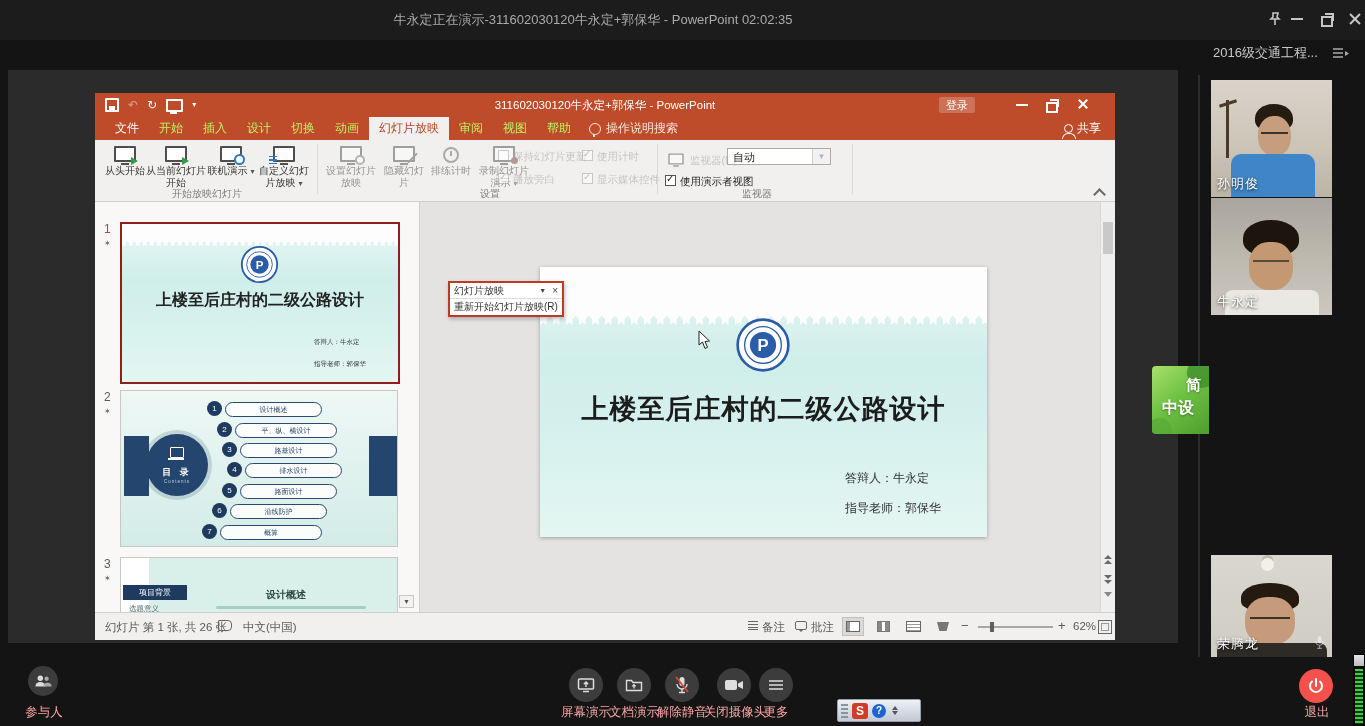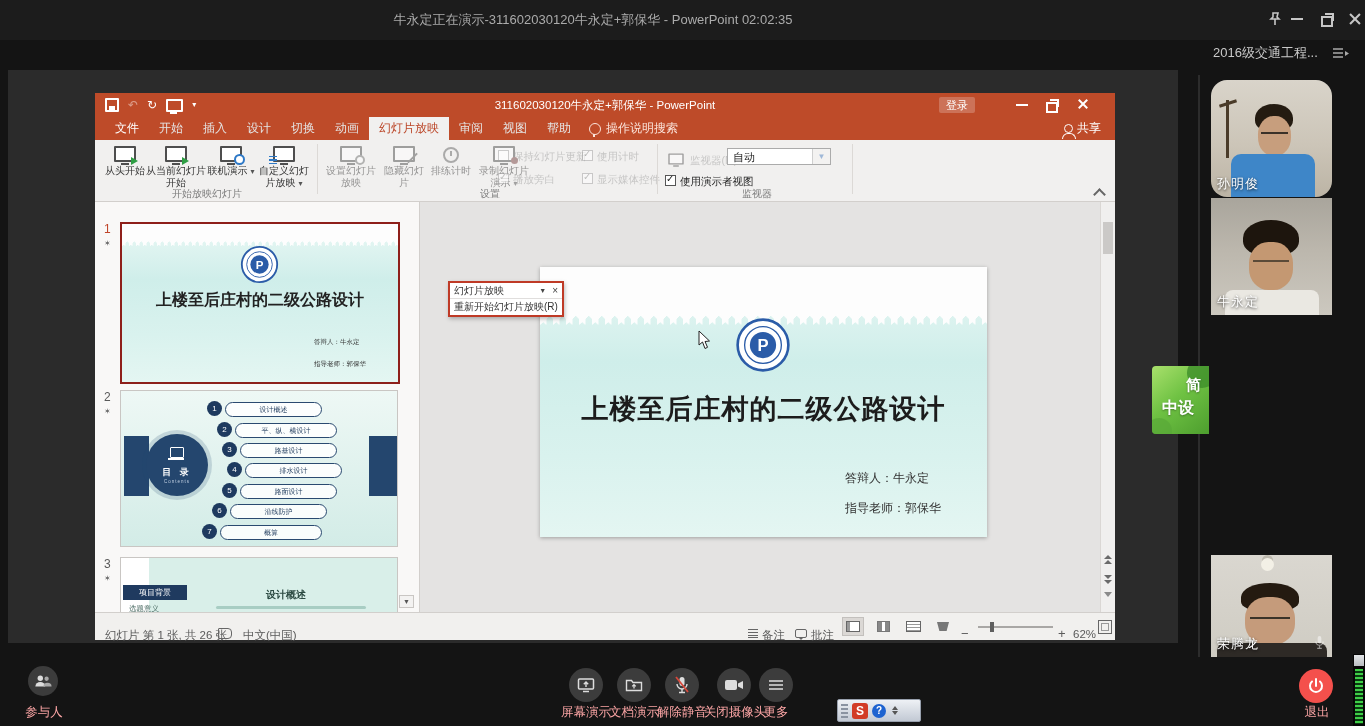--- a/index.html
+++ b/index.html
@@ -27,21 +27,21 @@
   .qg{font-size:12px;line-height:1;}
   .monw{width:13px;height:9px;border:2px solid #fff;border-radius:1px;position:relative;}
   .monw::after{content:"";position:absolute;left:2px;bottom:-4px;width:7px;height:2px;background:#fff;}
   .chip{height:16px;line-height:16px;padding:0 7px;background:rgba(255,255,255,.22);color:#fff;font-size:11px;border-radius:2px;}
   .pw{color:#fff;}
   .pw .r1{border-color:#fff;} .pw .r2{border-color:#fff;}
   .pw .bar{background:#fff;}
   .pw.close::before,.pw.close::after{background:#fff;width:12px;top:7px;}
   
   #ppt-tabs{left:0;top:24px;width:1020px;height:23px;background:#be4b29;display:flex;align-items:stretch;padding-left:10px;box-sizing:border-box;}
-  .tab{color:#e5e5e5;font-size:12px;line-height:23px;padding:0 10px;white-space:nowrap;}
+  .tab{color:#bef264;font-size:12px;line-height:23px;padding:0 10px;white-space:nowrap;}
   .tab.file{color:#fff;}
   .tab.active{background:#f1f0ef;color:#bb4527;}
   .tellme{display:flex;align-items:center;gap:5px;color:#fbe3da;font-size:12px;padding:0 8px;}
   .bulb{width:10px;height:10px;border:1.5px solid #fbe3da;border-radius:50%;position:relative;}
   .bulb::after{content:"";position:absolute;left:3px;bottom:-3px;width:2px;height:3px;background:#fbe3da;}
   .sharebtn{margin-left:auto;display:flex;align-items:center;gap:4px;color:#fff;font-size:12px;padding:0 14px;}
   .person{width:7px;height:7px;border:1.5px solid #fff;border-radius:50%;position:relative;}
   .person::after{content:"";position:absolute;left:-3px;top:8px;width:12px;height:5px;border:1.5px solid #fff;border-bottom:none;border-radius:6px 6px 0 0;}
   
   #ribbon{left:0;top:47px;width:1020px;height:62px;background:#f1f0ef;border-bottom:1px solid #d2cfcc;box-sizing:border-box;}
@@ -113,42 +113,42 @@
   .dbl i{display:block;width:0;height:0;margin:1px auto;border-left:4px solid transparent;border-right:4px solid transparent;}
   .dbl.up i{border-bottom:4px solid #6a6a6a;} .dbl.dn i{border-top:4px solid #6a6a6a;}
   
   #wm{left:1057px;top:273px;width:57px;height:68px;background:linear-gradient(140deg,#a9e06c 0%,#6fc243 45%,#4d9e2e 100%);z-index:40;border-radius:4px 0 0 4px;overflow:hidden;color:#fff;font-weight:bold;}
   #wm::before{content:"";position:absolute;right:-8px;top:-8px;width:30px;height:30px;background:#3f8f2b;border-radius:50% 0 50% 50%;transform:rotate(20deg);opacity:.8;}
   #wm::after{content:"";position:absolute;left:-6px;bottom:-10px;width:26px;height:26px;background:#58a838;border-radius:50% 50% 0 50%;opacity:.7;}
   #wm .w1{position:absolute;right:8px;top:10px;font-size:15px;text-shadow:0 1px 2px rgba(0,0,0,.35);z-index:2;}
   #wm .w2{position:absolute;left:10px;top:32px;font-size:16px;text-shadow:0 1px 2px rgba(0,0,0,.35);z-index:2;}
   
   #sbar{left:0;top:519px;width:1020px;height:28px;background:#f1f0ee;border-top:1px solid #d2cfcc;box-sizing:border-box;font-size:11.5px;color:#5a5a5a;}
-  .sbi{position:absolute;top:7px;white-space:nowrap;margin-top:8px;}
+  .sbi{position:absolute;top:7px;white-space:nowrap;}
   .vbtn{position:absolute;top:4px;width:22px;height:19px;display:flex;align-items:center;justify-content:center;}
   .vbtn.sel{background:#dbd8d5;border:1px solid #c3c0bd;box-sizing:border-box;}
   .vnorm{width:12px;height:9px;border:1px solid #666;background:linear-gradient(90deg,#999 3px,#fff 3px);}
   .vgrid{width:11px;height:9px;background:conic-gradient(#888 0 0);background:repeating-linear-gradient(90deg,#888 0 4px,#fff 4px 7px);border:1px solid #777;}
   .vread{width:13px;height:9px;border:1px solid #666;background:repeating-linear-gradient(180deg,#fff 0 2px,#999 2px 3px);}
   .vshow{width:12px;height:9px;background:#777;clip-path:polygon(0 0,100% 0,80% 100%,20% 100%);}
   .sldtrack{position:absolute;top:13px;left:883px;width:75px;height:2px;background:#a9a7a5;}
   .sldthumb{position:absolute;top:9px;left:895px;width:4px;height:10px;background:#5f5f5f;}
   .noteic{display:inline-block;width:10px;height:8px;border-bottom:1px solid #666;background:repeating-linear-gradient(180deg,#666 0 1px,transparent 1px 3px);vertical-align:1px;margin-right:4px;}
   .bubble{display:inline-block;width:10px;height:7px;border:1px solid #666;border-radius:2px;position:relative;vertical-align:1px;margin-right:4px;}
   .bubble::after{content:"";position:absolute;left:2px;bottom:-3px;border-left:3px solid transparent;border-right:3px solid transparent;border-top:3px solid #666;}
   .fit{position:absolute;top:7px;width:12px;height:12px;border:1px solid #666;}
   .fit::after{content:"";position:absolute;left:2px;top:2px;width:6px;height:6px;border:1px solid #999;}
   .book{display:inline-block;width:12px;height:9px;border:1px solid #666;border-radius:1px 4px 4px 1px;position:relative;}
   
   #sidehdr{left:1213px;top:44px;color:#c9c9c9;font-size:13px;}
   .tile{position:absolute;left:1211px;width:121px;overflow:hidden;background:#777;}
   .tile .nm{position:absolute;left:6px;bottom:4px;color:#fff;font-size:13px;letter-spacing:1px;text-shadow:0 1px 3px rgba(0,0,0,.8);z-index:5;}
   .tile .mic{position:absolute;right:7px;bottom:7px;opacity:.8;z-index:5;}
   .hh{position:absolute;}
-  .tA{background:linear-gradient(180deg,#d9d4ca 0%,#ccc5b8 55%,#bcb4a5 100%);border-radius:16px;}
+  .tA{background:linear-gradient(180deg,#d9d4ca 0%,#ccc5b8 55%,#bcb4a5 100%);}
   .tB{background:linear-gradient(180deg,#a9a59c 0%,#bcb7ad 45%,#ccc8bf 100%);}
   .tC{background:linear-gradient(180deg,#20160d 0%,#322516 16%,#6e5539 28%,#c49c79 45%,#d2ab88 75%,#c7a07d 100%);}
   .tD{background:repeating-linear-gradient(92deg,#ccb6ae 0 11px,#b89e96 11px 22px);}
   .tE{background:linear-gradient(180deg,#dad7d0 0%,#cfccc3 100%);}
   
   .cbtn{position:absolute;width:34px;height:34px;border-radius:50%;background:#3c3c3c;display:flex;align-items:center;justify-content:center;}
   .blab{position:absolute;top:704px;text-align:center;color:#fca5a5;font-size:12.5px;white-space:nowrap;}
   #exitbtn{position:absolute;left:1299px;top:669px;width:34px;height:34px;border-radius:50%;background:#f4504c;display:flex;align-items:center;justify-content:center;}
   #snag{left:837px;top:699px;width:84px;height:23px;background:linear-gradient(180deg,#eef1f5,#c2c9d4);border:1px solid #98a0ad;border-radius:2px;display:flex;align-items:center;padding:0 3px;box-sizing:border-box;gap:4px;}
   .grip{width:7px;height:14px;background:repeating-linear-gradient(180deg,#8a93a1 0 2px,transparent 2px 4px);}

